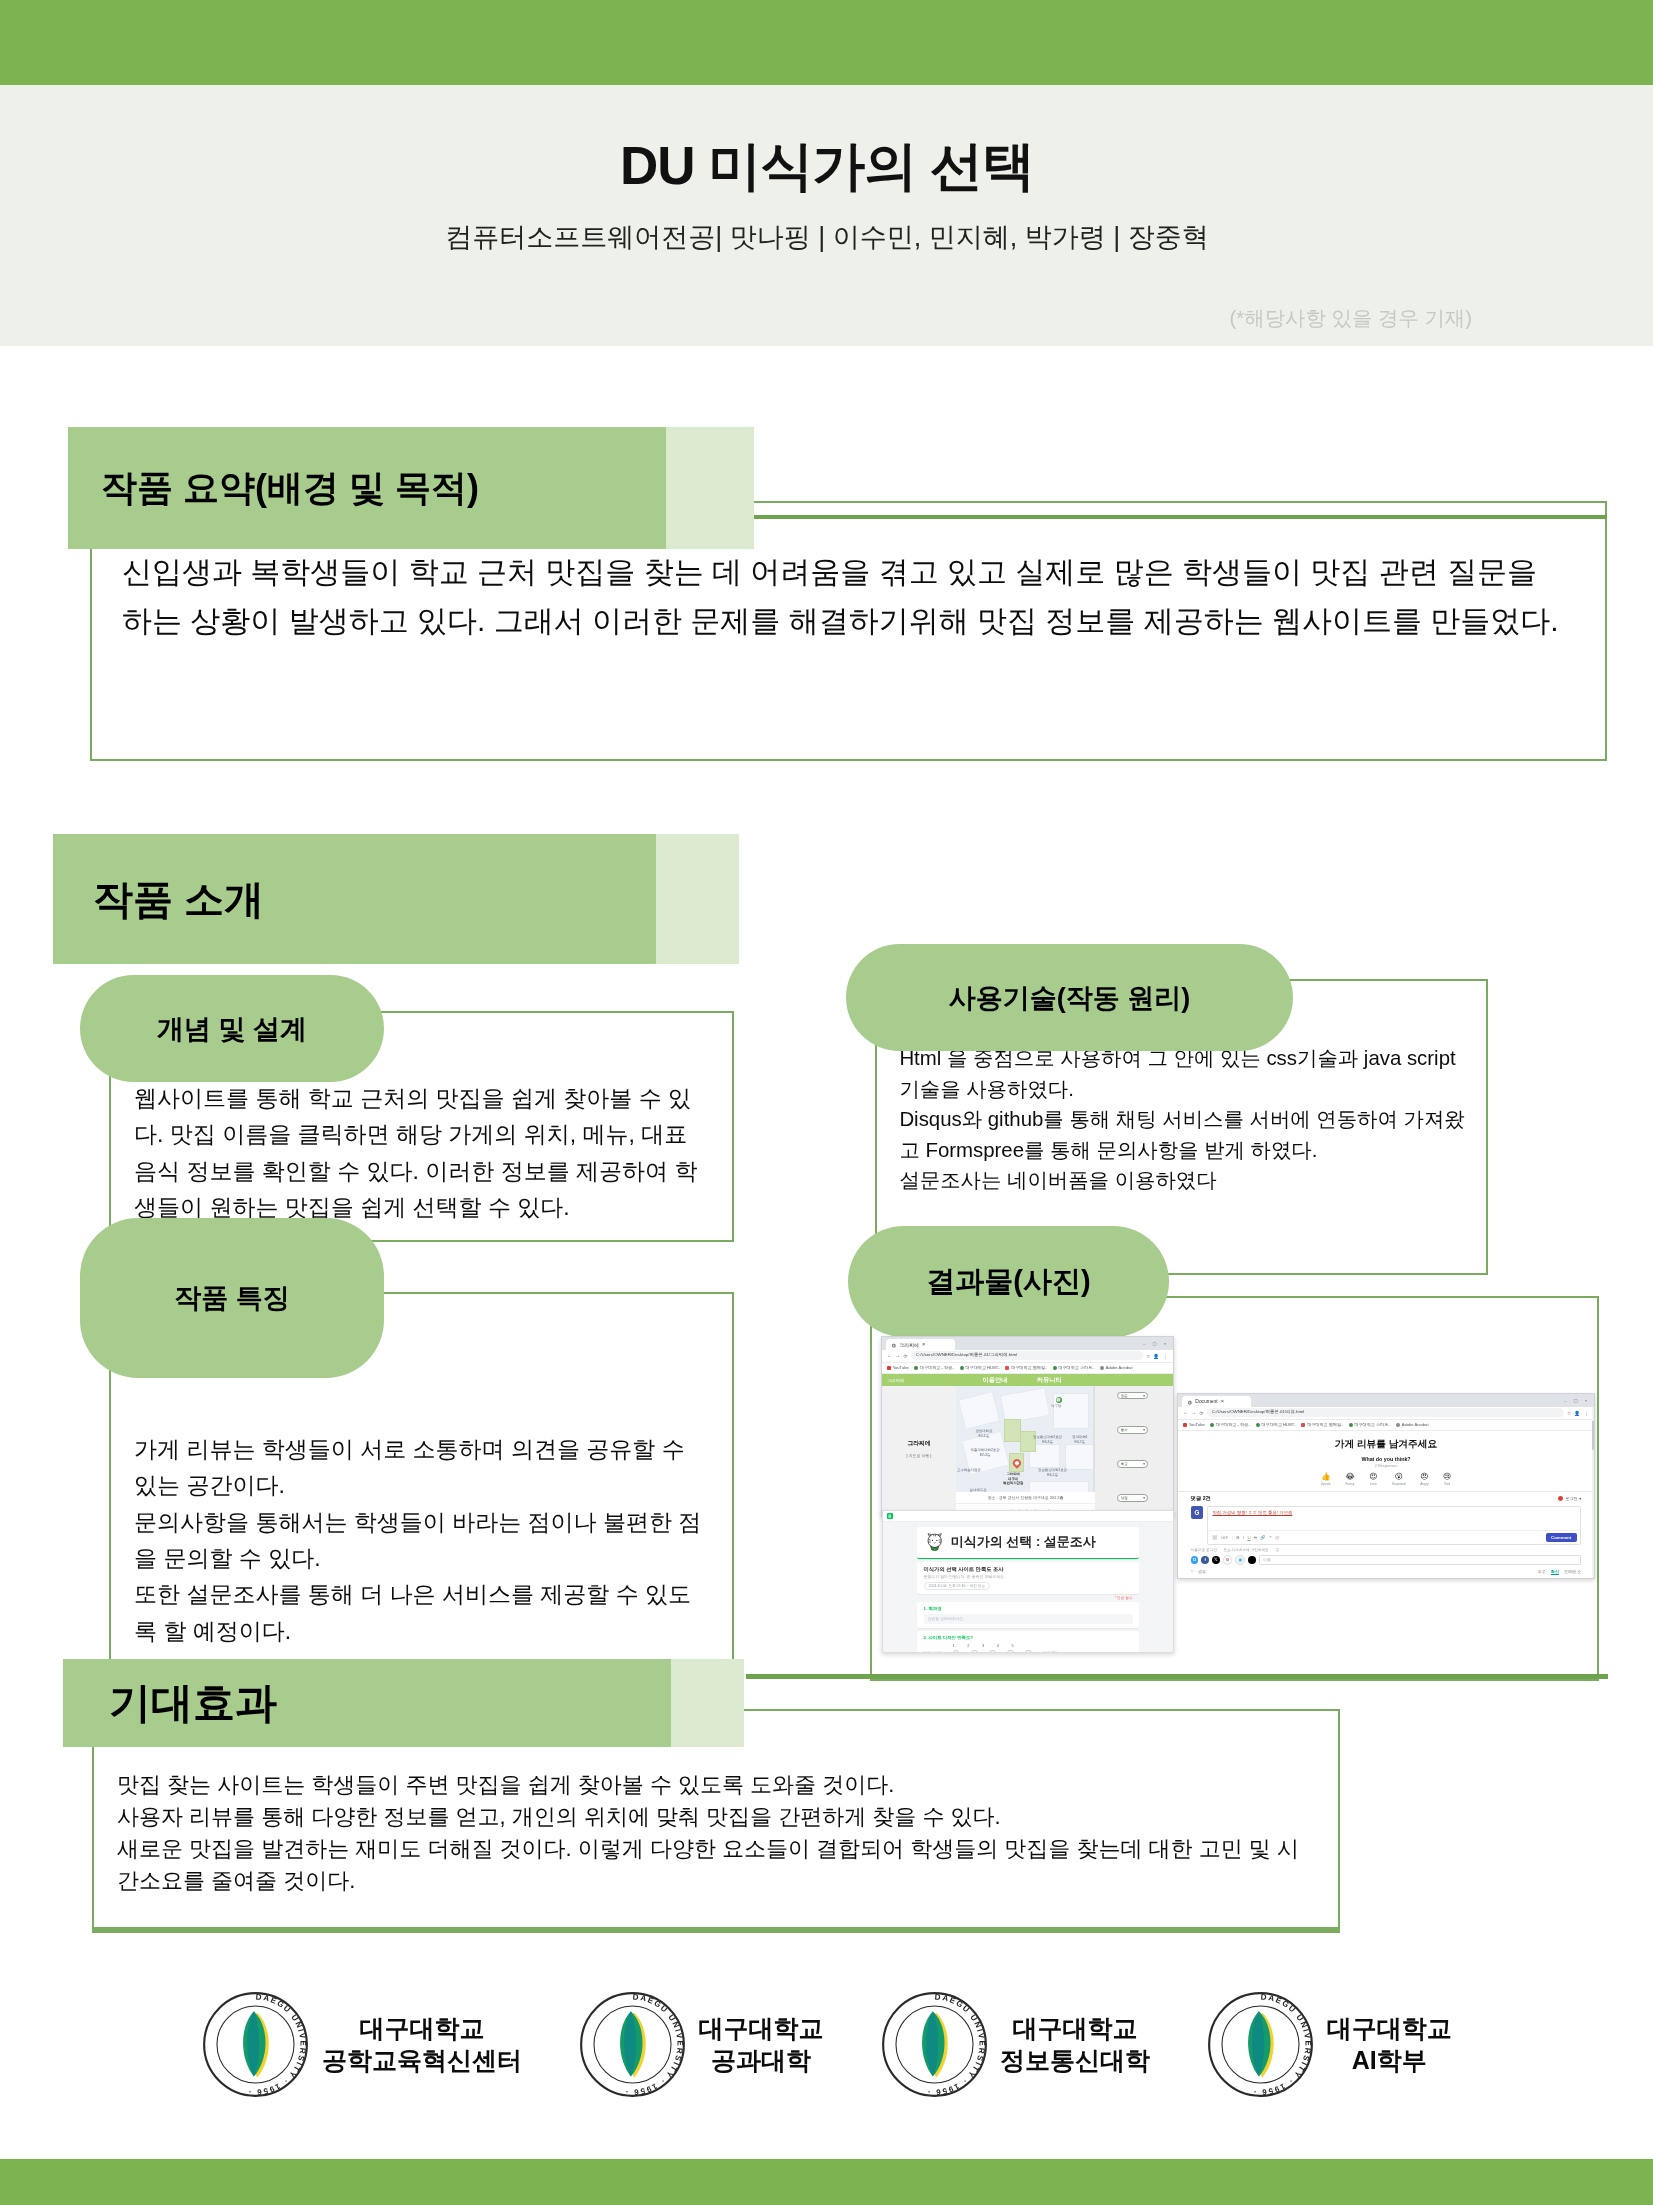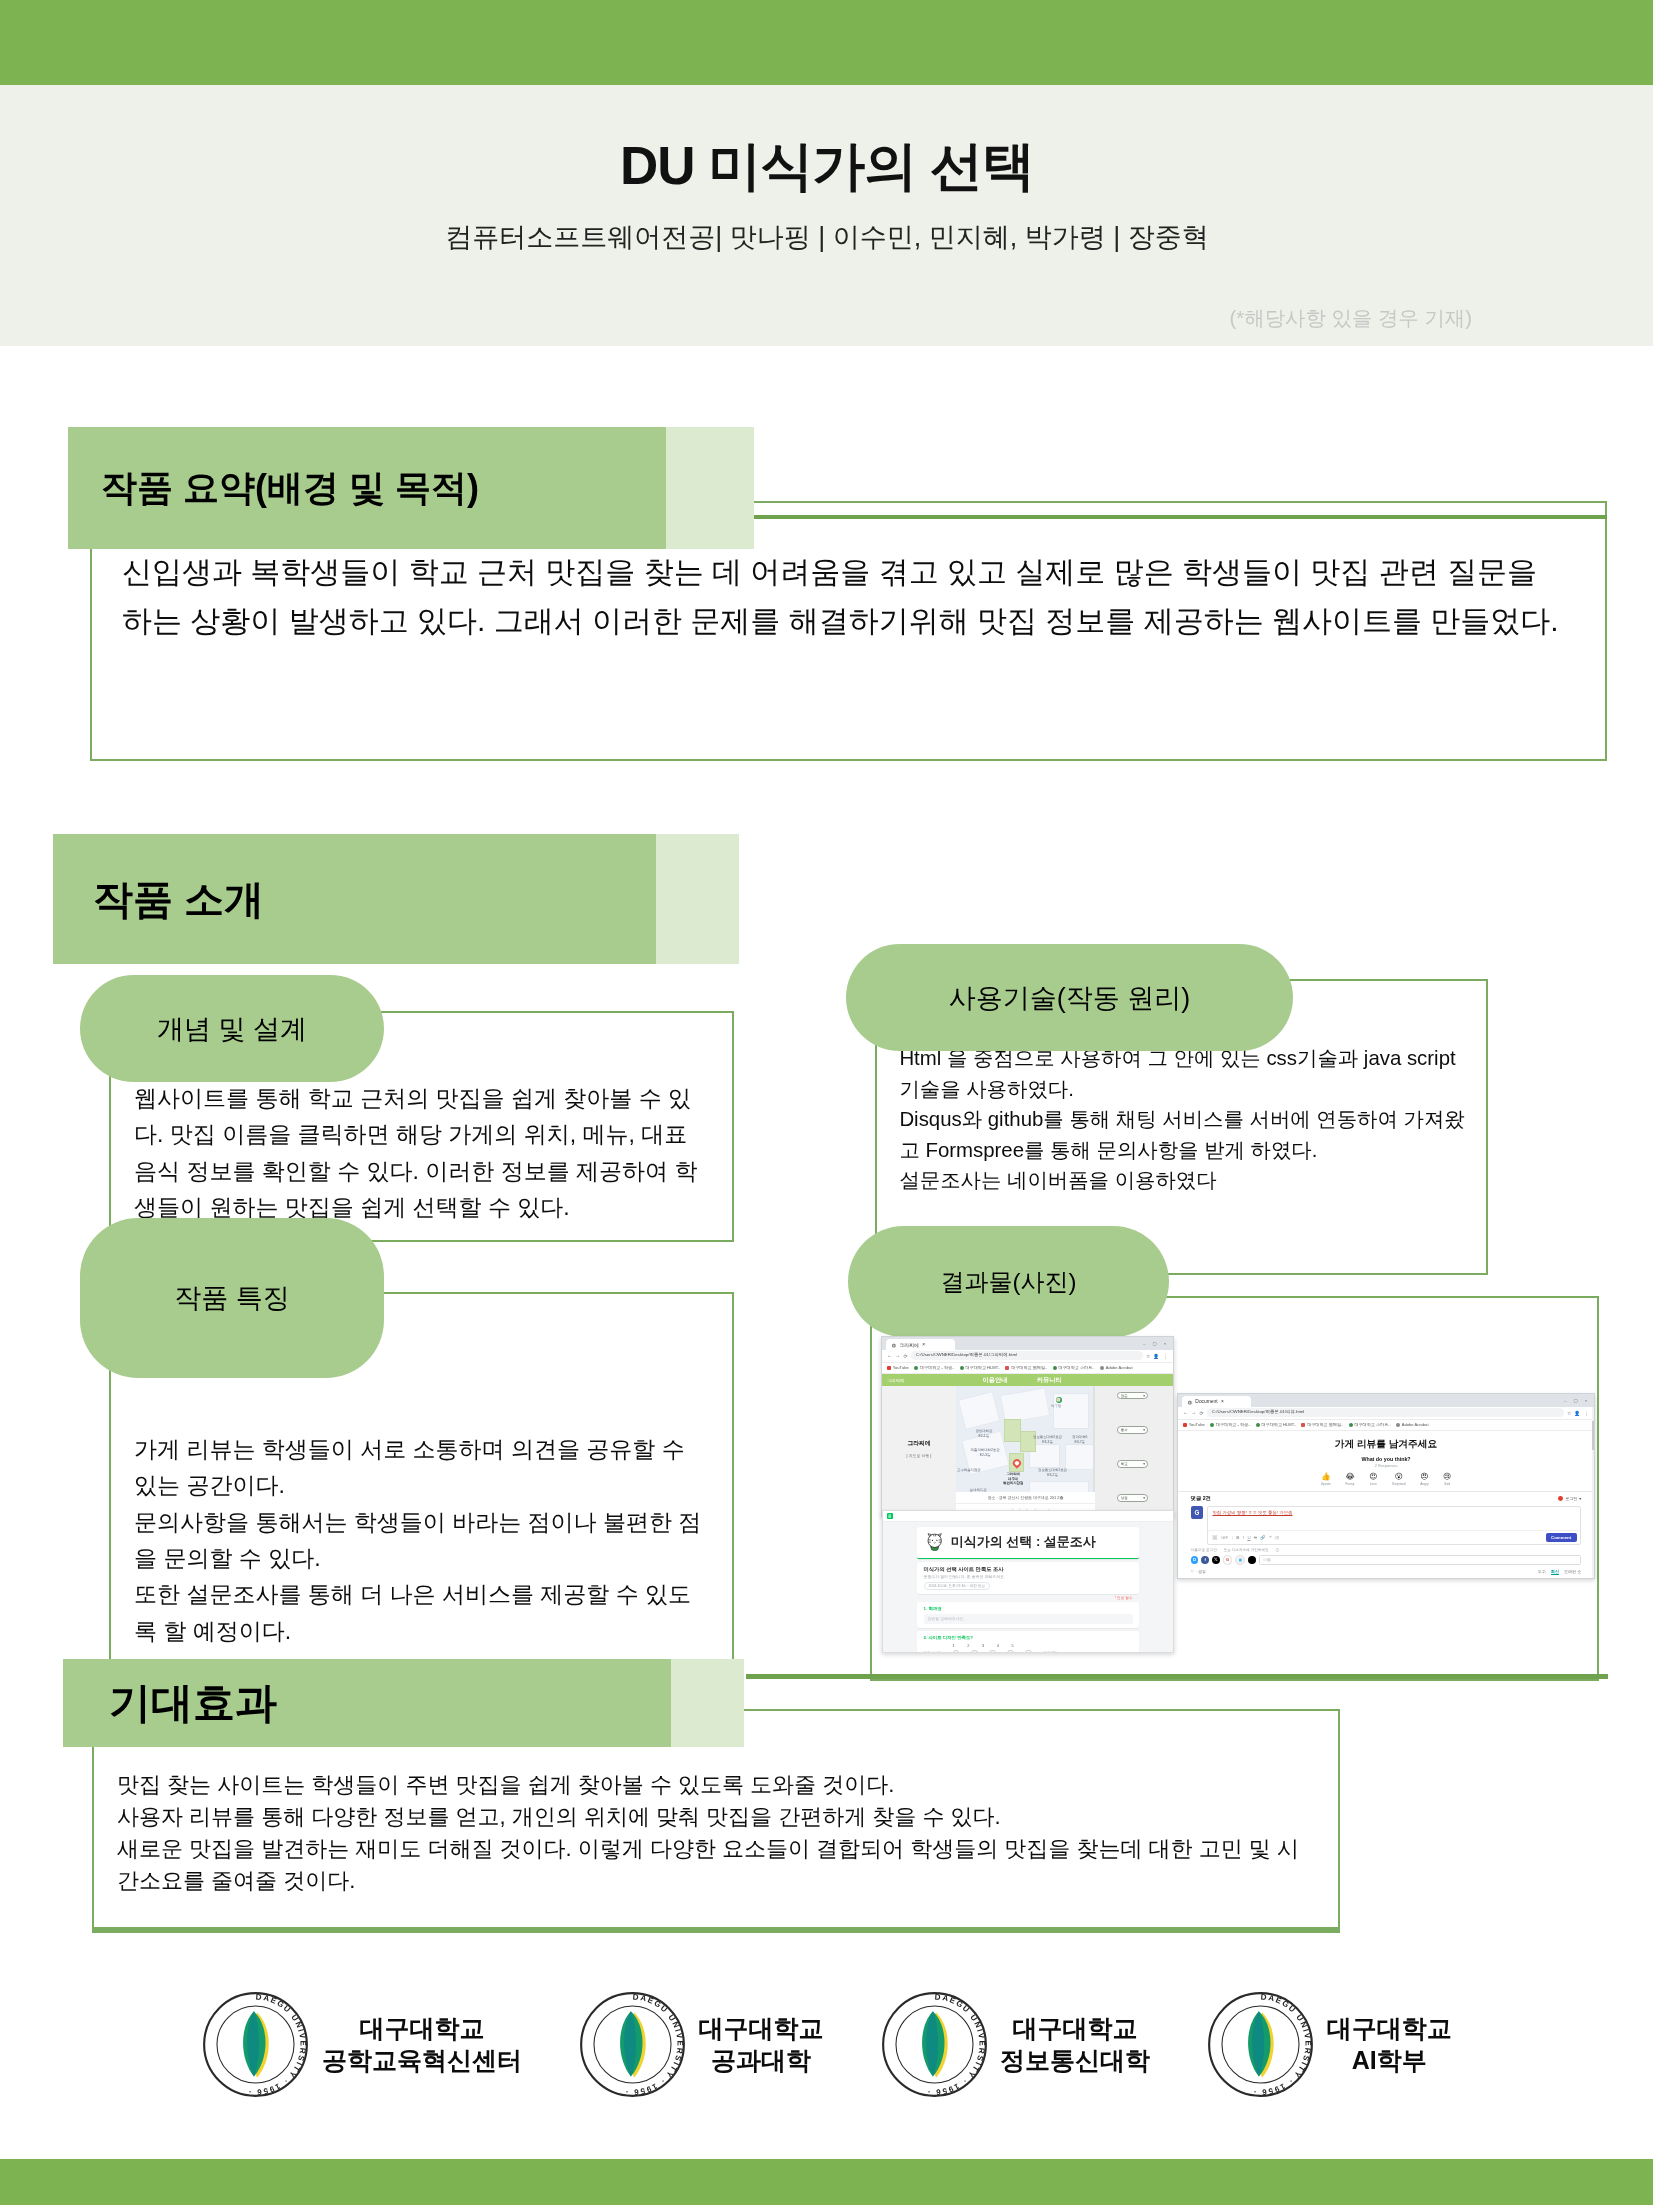--- a/index.html
+++ b/index.html
@@ -7,21 +7,21 @@
         font-family:"Liberation Sans","DejaVu Sans",sans-serif;color:#111;}
   .abs{position:absolute;}
   .pre{white-space:pre-line;}
   
   .greenbar{background:#7db351;}
   .band{background:#eef1e9;}
   .sec-head{background:#a8cc8e;display:flex;align-items:center;}
   .sec-tail{background:#dcead0;}
   .gbox{background:#fff;border:2.9px solid #7aab5e;box-sizing:border-box;}
   .pill{background:#a8cc8e;border-radius:58px;display:flex;align-items:center;justify-content:center;}
-  .pill-label{font-weight:normal;font-size:27px;color:#000;}
+  .pill-label{font-weight:bold;font-size:27px;color:#000;}
   .head-label{font-weight:bold;color:#000;}
   .connector{background:#6ea24c;}
   .poster-title{font-size:53px;font-weight:bold;letter-spacing:-1px;text-align:center;}
   .poster-sub{font-size:27px;color:#222;text-align:center;}
   .poster-note{font-size:20.4px;color:#c7c7c7;}
   .body-xl{font-size:30px;line-height:1.62;color:#0d0d0d;}
   .body-md{font-size:23px;line-height:1.58;color:#0d0d0d;}
   .body-sm{font-size:21.4px;line-height:1.5;color:#0d0d0d;}
   
   .bw{background:#fff;border:0.5px solid #cfd3d8;box-shadow:0 1.5px 4.9px rgba(0,0,0,.18);box-sizing:border-box;overflow:hidden;}
@@ -123,21 +123,21 @@
     <div class="body-md pre" style="padding:137px 26px 0 23px;">가게 리뷰는 학생들이 서로 소통하며 의견을 공유할 수 있는 공간이다.
 문의사항을 통해서는 학생들이 바라는 점이나 불편한 점을 문의할 수 있다.
 또한 설문조사를 통해 더 나은 서비스를 제공할 수 있도록 할 예정이다.</div>
   </div>
   <div class="abs pill" style="left:80px;top:1218px;width:304px;height:160px;">
     <span class="pill-label">작품 특징</span>
   </div>
 
   <div class="abs gbox" style="left:870px;top:1296px;width:729px;height:385px;"></div>
   <div class="abs pill" style="left:848px;top:1226px;width:321px;height:111px;">
-    <span class="pill-label" style="font-size:24px;">결과물(사진)</span>
+    <span class="pill-label" style="font-size:29px;">결과물(사진)</span>
   </div>
 
   <div class="abs bw" style="left:881px;top:1336px;width:293px;height:181px;">
     <div class="bw-tabs">
       <div class="bw-tab">
         <span>◍</span>
         <span>그라찌에</span>
         <span>×</span>
       </div>
       <span class="bw-ctl">– ▢ ×</span>

